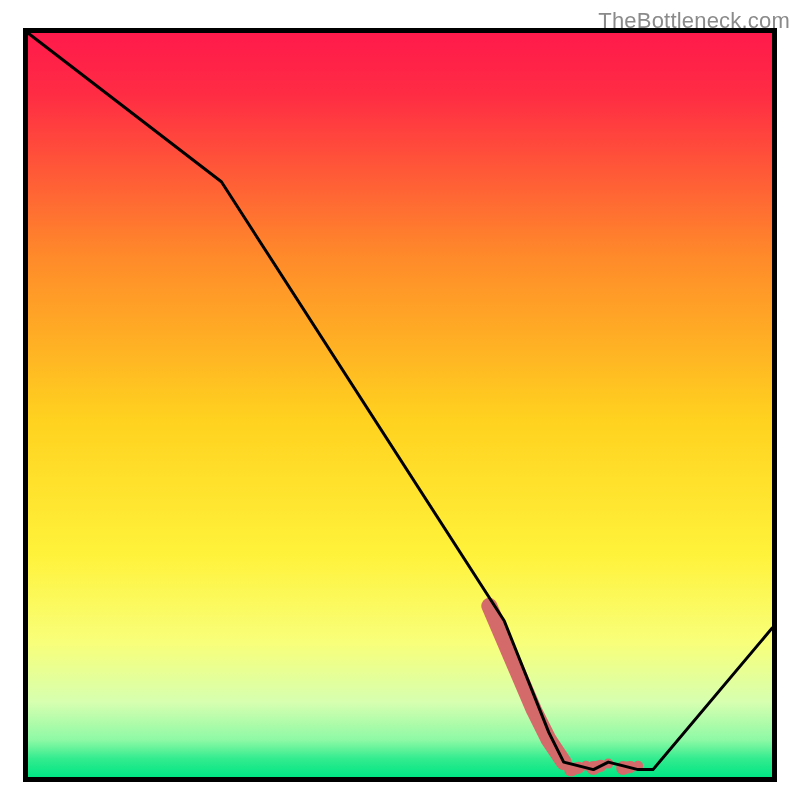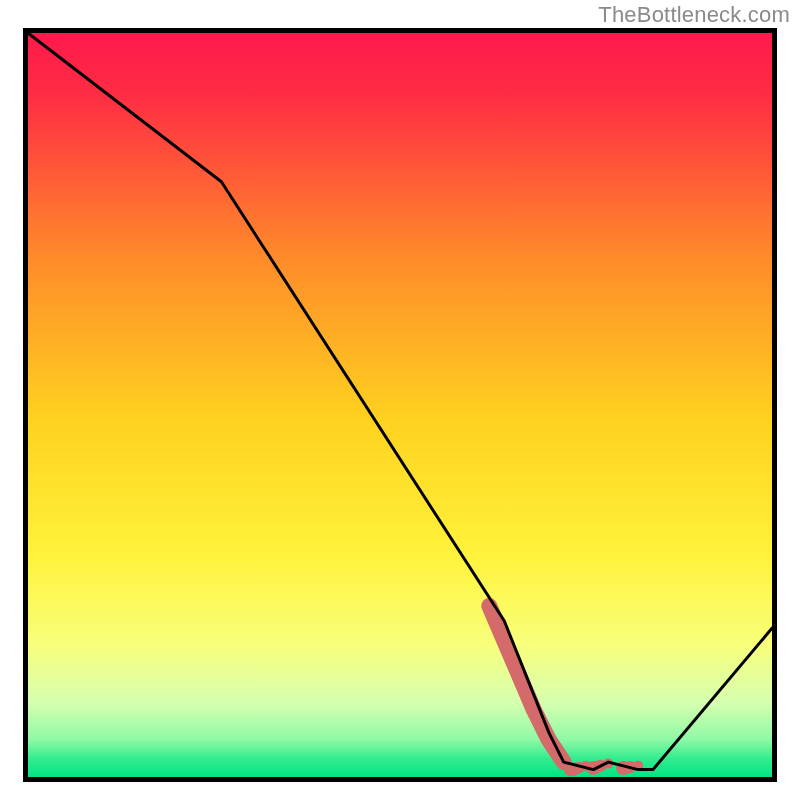--- a/index.html
+++ b/index.html
@@ -10,21 +10,21 @@
     background: #ffffff;
     font-family: Arial, sans-serif;
   }
   .container {
     position: relative;
     width: 800px;
     height: 800px;
   }
   .watermark {
     position: absolute;
-    top: 2px;
+    top: 8px;
     right: 10px;
     font-size: 22px;
     color: #8a8a8a;
     font-weight: 400;
     letter-spacing: 0.2px;
   }
   .plot-frame {
     position: absolute;
     left: 23px;
     top: 28px;

